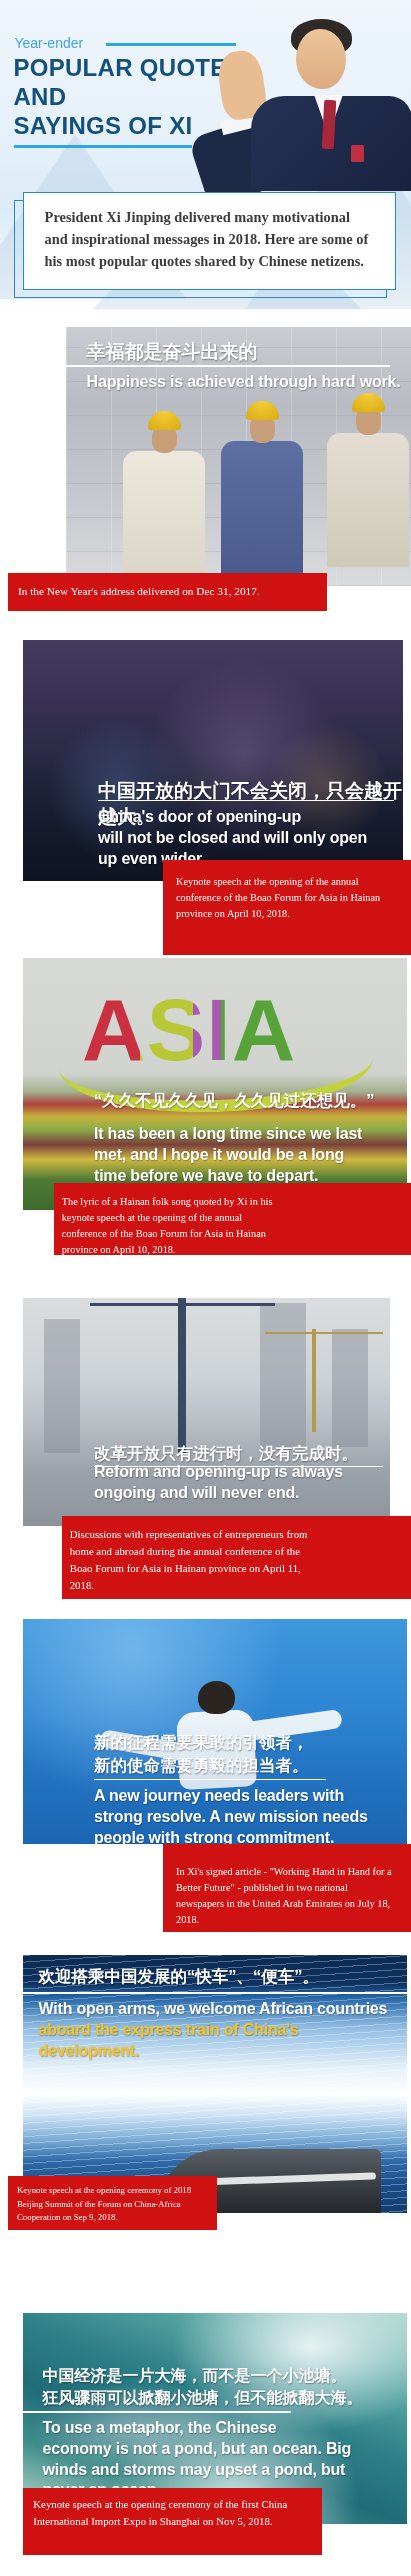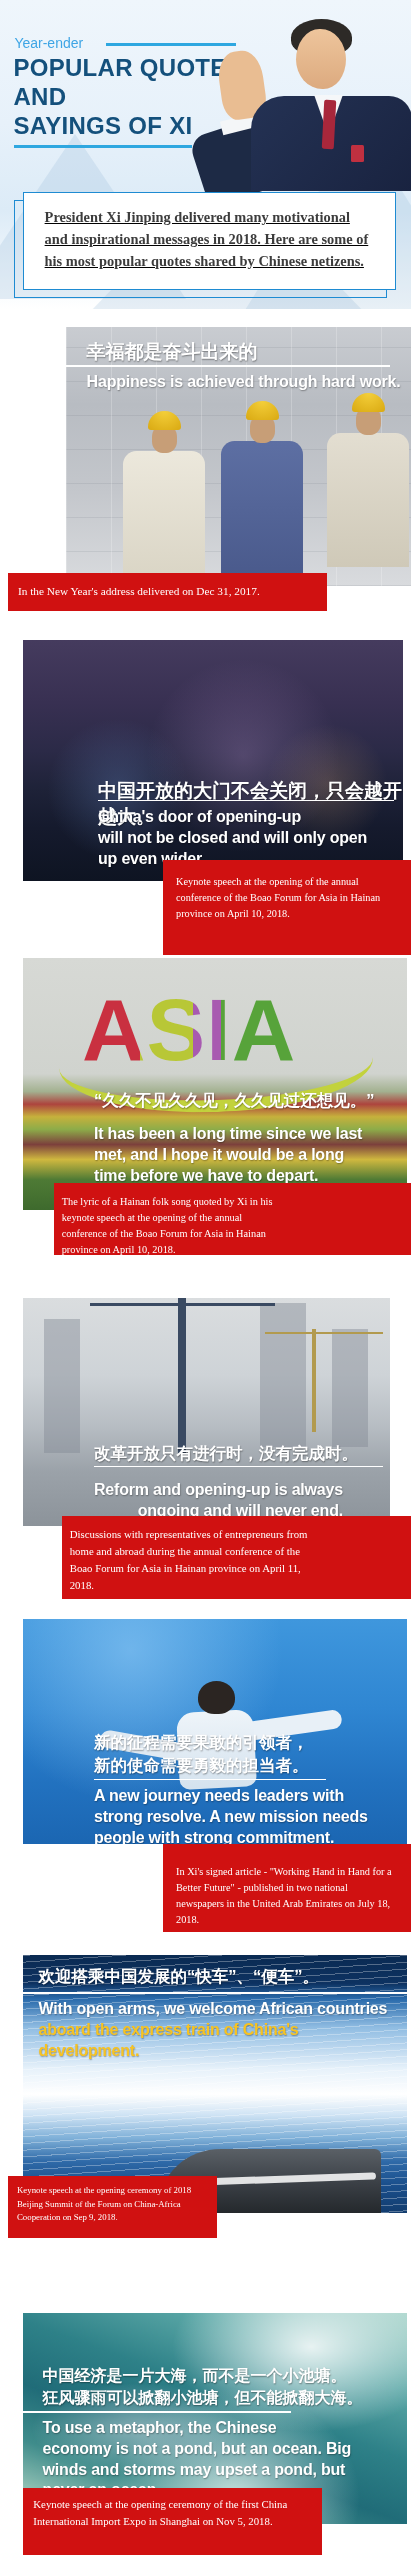--- a/index.html
+++ b/index.html
@@ -27,21 +27,21 @@
   .xi-hand { left:30px; top:32px; width:44px; height:68px; background:#e9bd92; border-radius:42% 42% 32% 32%; transform:rotate(-8deg); }
   .xi-cuff { left:31px; top:97px; width:45px; height:14.4px; background:#f4f6f8; transform:rotate(-14deg); }
   .xi-arm  { left:7.2px; top:106px; width:82px; height:72px; background:#1d2a45; border-radius:17.5px; transform:rotate(-18deg); }
   .xi-body { left:61px; top:77px; width:161px; height:95px; background:linear-gradient(135deg,#243254,#192340); border-radius:33px 23px 0 0; }
   .xi-shirt { left:124px; top:76px; width:29px; height:41px; background:#f5f7f9; clip-path:polygon(0 0,100% 0,50% 100%); }
   .xi-tie { left:133px; top:81px; width:12.4px; height:49px; background:#a8273b; border-radius:2.1px; transform:rotate(3deg); }
   .xi-badge { left:161px; top:126px; width:13.4px; height:17.5px; background:#c03040; border-radius:1.5px; }
 
   
   .intro-shadow { position:absolute; left:14px; top:200px; width:373px; height:98px; border:1.5px solid #1e8bd2; background:transparent; }
-  .intro-box { position:absolute; left:23px; top:192px; width:373px; height:98px; background:#fff; border:1.5px solid #1e8bd2; padding:14.4px 20.6px;text-decoration:underline; }
+  .intro-box { position:absolute; left:23px; top:192px; width:373px; height:98px; background:#fff; border:1.5px solid #1e8bd2; padding:14.4px 20.6px; }
   .intro-box p { font-family:"Liberation Serif", serif; font-weight:bold; font-size:14.4px; line-height:1.5; color:#3c3c3c; }
 
   
   .img { position:absolute; overflow:hidden; }
   .cn { position:absolute; color:#fff; font-weight:bold; font-size:16.5px; line-height:1.38;
         white-space:pre-line; text-shadow:0.5px 1px 1.5px rgba(0,0,0,.4); }
   .rule { position:absolute; background:#fff; }
   .en { position:absolute; color:#fff; font-weight:bold; font-size:16px; line-height:1.3;
         white-space:pre-line; letter-spacing:-0.2px; text-shadow:0.5px 1px 1.5px rgba(0,0,0,.35); }
   .en .hl { color:#f7c322; }
@@ -102,21 +102,21 @@
   .bldg { position:absolute; background:rgba(130,138,148,.45); }
   .bldg1 { left:20.6px; top:20.6px; width:36px; height:134px; }
   .bldg2 { left:237px; top:5.2px; width:46px; height:144px; }
   .bldg3 { left:309px; top:31px; width:36px; height:118px; }
   .crane-mast { position:absolute; left:155px; top:0; width:8.2px; height:155px; background:#3a4a62; }
   .crane-arm { position:absolute; left:67px; top:5.2px; width:185px; height:3.1px; background:#3a4a62; }
   .crane2-mast { position:absolute; left:289px; top:31px; width:4.1px; height:103px; background:#b29a4e; }
   .crane2-arm { position:absolute; left:242px; top:34px; width:118px; height:2.1px; background:#b29a4e; }
   .s4-img .cn { left:71px; top:144px; }
   .s4-img .rule { left:71px; top:168px; width:289px; height:1px; }
-  .s4-img .en { left:71px; top:182px;text-align:right; }
+  .s4-img .en { left:71px; top:164px; }
   .cap4 { left:54px; top:1516px; width:358px; height:83px; padding:10.3px 0 10.3px 7.7px;margin-left:8px; }
   .cap4 p { font-size:10.8px; width:252px; }
 
   
   .s5-img { left:23px; top:1619px; width:384px; height:225px;
     background:
       radial-gradient(circle at 28% 14%, rgba(140,200,245,.65), transparent 45%),
       linear-gradient(180deg,#3f97dd 0%,#2f86d2 40%,#2272c0 72%,#1b66b2 100%); }
   .kid-armL { position:absolute; left:77px; top:118px; width:93px; height:17.5px; background:#dfe9f2; border-radius:9.3px; transform:rotate(10deg); }
   .kid-armR { position:absolute; left:216px; top:97px; width:103px; height:18.5px; background:#e8f0f7; border-radius:9.3px; transform:rotate(-8deg); }
@@ -132,21 +132,21 @@
   .s6-img { left:23px; top:1955px; width:384px; height:258px;
     background:
       repeating-linear-gradient(176deg, rgba(255,255,255,.30) 0 1px, transparent 1px 6.7px),
       linear-gradient(180deg,#0a2a52 0%,#0d3261 11%,#296aab 17%,#8fbce2 28%,#e6f1fa 44%,#ffffff 54%,#cfe3f4 62%,#7fb0d8 71%,#2f6aa8 80%,#1a4f8c 89%,#123c6e 100%); }
   .train { position:absolute; bottom:0; right:26px; width:222px; height:64px;
     background:linear-gradient(180deg,#5a6066 0%,#3a3f45 55%,#24282c 100%); border-radius:62px 6.2px 0 0 / 57px 6.2px 0 0; }
   .train-band { position:absolute; bottom:30px; right:31px; width:206px; height:7.2px; background:rgba(255,255,255,.85); border-radius:4.1px; transform:rotate(-2deg); }
   .s6-img .cn { left:15.5px; top:10.3px; }
   .s6-img .rule { left:0; top:37px; width:384px; height:1.5px; }
   .s6-img .en { left:15.5px; top:44px; }
-  .cap6 { left:7.7px; top:2176px; width:209px; height:62px; padding:8.2px 7.2px 8.2px 9.3px; }
+  .cap6 { left:7.7px; top:2176px; width:209px; height:54px; padding:8.2px 7.2px 8.2px 9.3px; }
   .cap6 p { font-size:8.8px; }
 
   
   .s7-img { left:23px; top:2313px; width:384px; height:211px;
     background:
       radial-gradient(ellipse at 75% 16%, rgba(255,255,255,.85), transparent 34%),
       radial-gradient(ellipse at 30% 55%, rgba(255,255,255,.45), transparent 28%),
       radial-gradient(ellipse at 55% 88%, rgba(235,250,244,.8), transparent 42%),
       linear-gradient(200deg,#a3d2c8 0%,#5aa7a6 22%,#2e8188 42%,#206c78 60%,#3f8c8b 76%,#9fcabb 92%,#dcecdf 100%); }
   .s7-img .cn { left:19.6px; top:52px; font-size:16px; }

